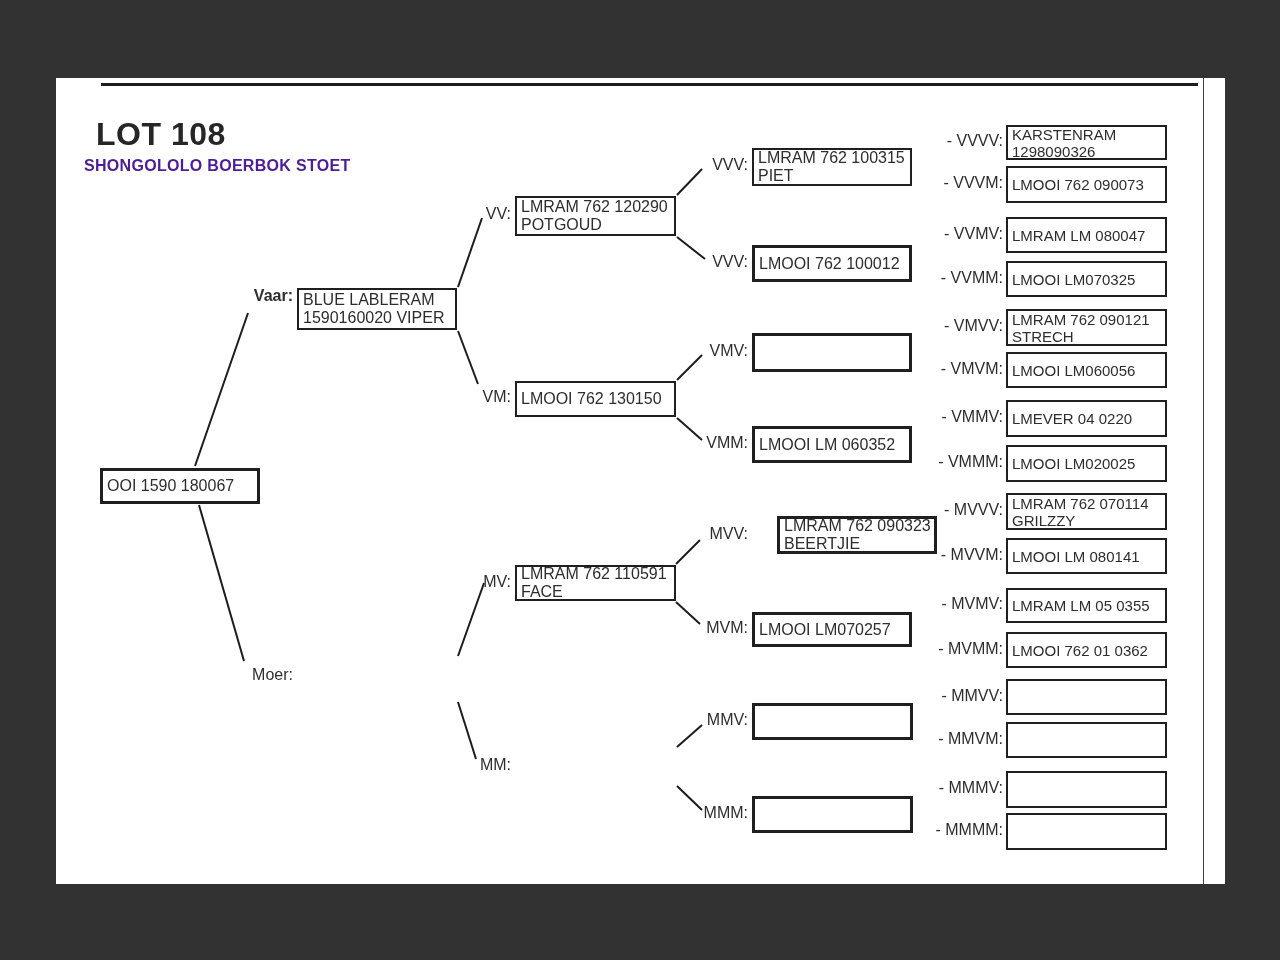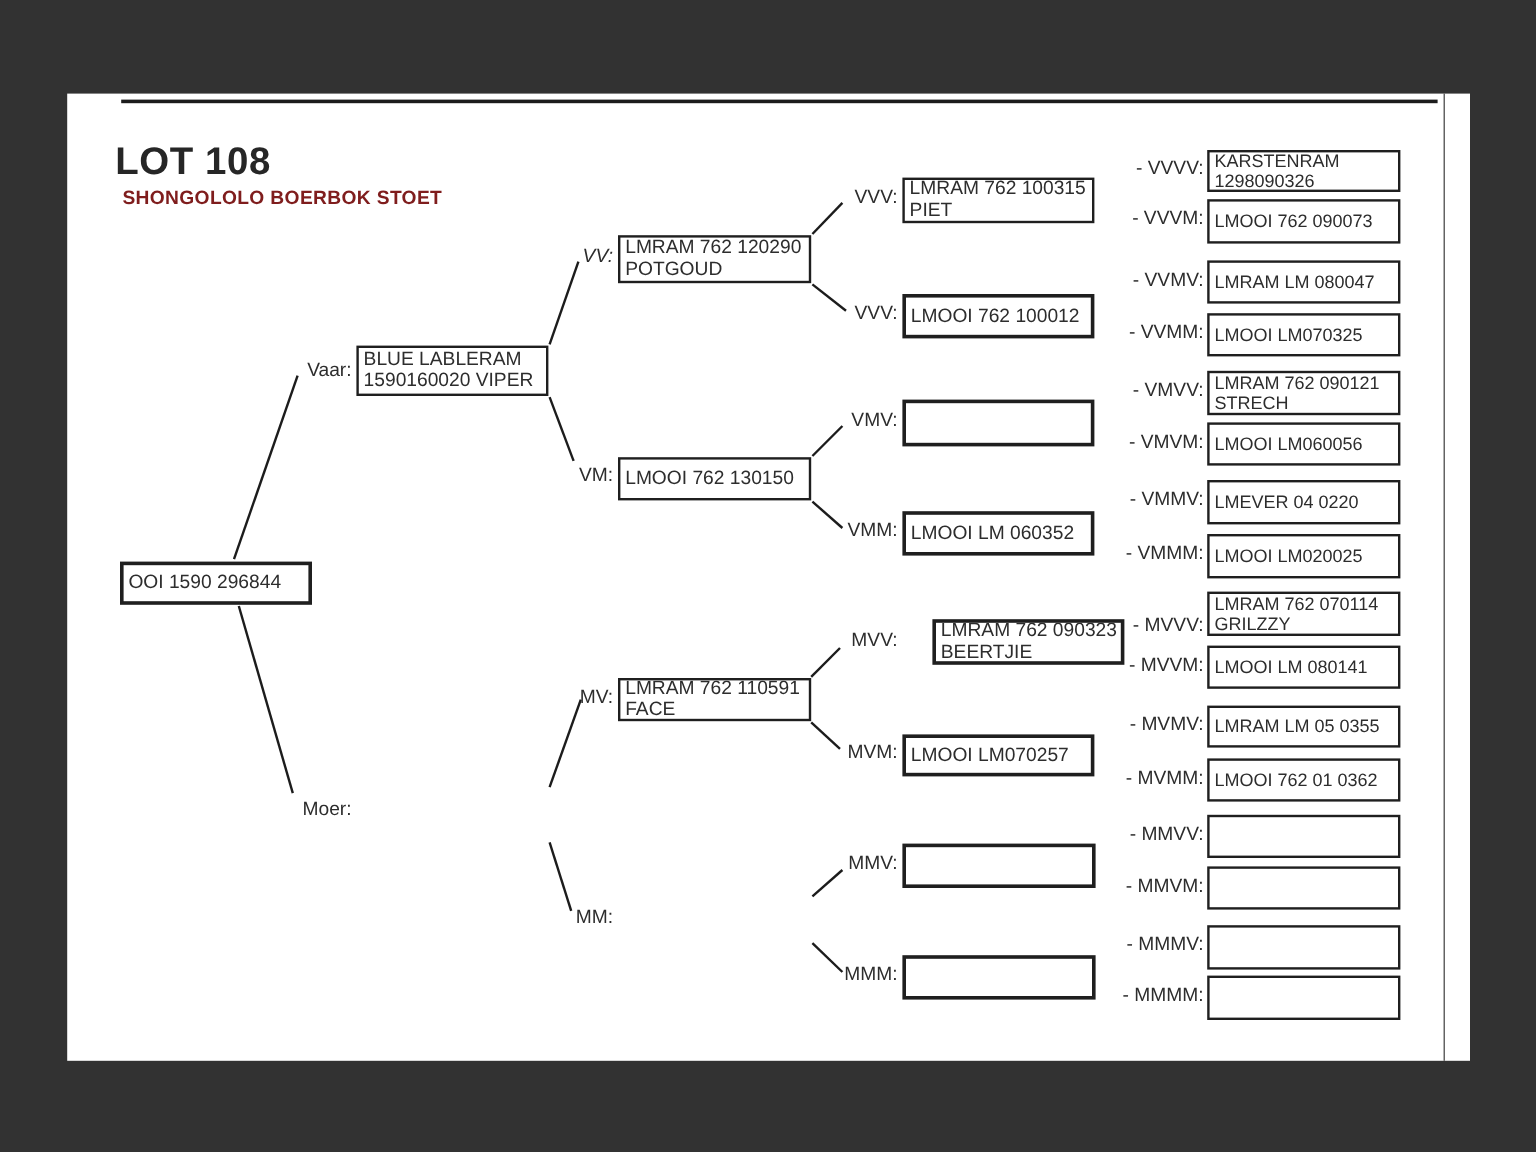--- a/index.html
+++ b/index.html
@@ -3,22 +3,22 @@
 <meta charset="utf-8">
 <style>
   html,body{margin:0;padding:0;}
   .stage{position:relative;width:1280px;height:960px;background:#323232;
          font-family:"Liberation Sans", sans-serif;overflow:hidden;}
   .page{position:absolute;left:56px;top:78px;width:1169px;height:806px;background:#ffffff;}
   .rule-top{position:absolute;left:45px;top:5px;width:1097px;height:3px;background:#1c1c1c;}
   .vline{position:absolute;left:1147px;top:0;width:1px;height:806px;background:#3d3d3d;}
   .title{position:absolute;left:40px;top:38px;font-size:32px;font-weight:bold;
          letter-spacing:.5px;color:#262626;}
-  .subtitle{position:absolute;left:46px;top:79px;font-size:16px;font-weight:bold;
-         letter-spacing:.3px;color:#7f1d1d;}
+  .subtitle{position:absolute;left:28px;top:79px;font-size:16px;font-weight:bold;
+         letter-spacing:.3px;color:#4c1d95;}
   .bx{position:absolute;box-sizing:border-box;border:2px solid #1f1f1f;display:flex;
       flex-direction:column;justify-content:center;padding:0 3px 0 4px;font-size:16px;
       line-height:18px;color:#2d2d2d;white-space:nowrap;overflow:hidden;background:#fff;}
   .bx.b3{border-width:3px;}
   .bx.rt{font-size:15px;line-height:17px;}
   .lb{position:absolute;font-size:16px;color:#2d2d2d;text-align:right;white-space:nowrap;}
   .connectors{position:absolute;left:0;top:0;}
   .connectors line{stroke:#1c1c1c;stroke-width:2;}
 </style>
 </head>
@@ -43,53 +43,53 @@
       <line x1="621" y1="302" x2="646" y2="277"></line>
       <line x1="621" y1="340" x2="646" y2="362"></line>
       <line x1="402" y1="578" x2="428" y2="505"></line>
       <line x1="402" y1="624" x2="420" y2="681"></line>
       <line x1="620" y1="486" x2="644" y2="462"></line>
       <line x1="620" y1="524" x2="644" y2="546"></line>
       <line x1="621" y1="669" x2="646" y2="647"></line>
       <line x1="621" y1="708" x2="646" y2="732"></line>
     </svg>
 
-    <div class="lb" style="left:177px;top:222px;width:60px;">Vaar:</div>
+    <div class="lb" style="left:177px;top:209px;width:60px;font-weight:bold;">Vaar:</div>
     <div class="lb" style="left:177px;top:588px;width:60px;">Moer:</div>
-    <div class="lb" style="left:405px;top:127px;width:50px;font-style:italic;">VV:</div>
+    <div class="lb" style="left:405px;top:127px;width:50px;">VV:</div>
     <div class="lb" style="left:405px;top:310px;width:50px;">VM:</div>
     <div class="lb" style="left:405px;top:495px;width:50px;">MV:</div>
     <div class="lb" style="left:405px;top:678px;width:50px;">MM:</div>
     <div class="lb" style="left:632px;top:78px;width:60px;">VVV:</div>
     <div class="lb" style="left:632px;top:175px;width:60px;">VVV:</div>
     <div class="lb" style="left:632px;top:264px;width:60px;">VMV:</div>
     <div class="lb" style="left:632px;top:356px;width:60px;">VMM:</div>
     <div class="lb" style="left:632px;top:447px;width:60px;">MVV:</div>
     <div class="lb" style="left:632px;top:541px;width:60px;">MVM:</div>
     <div class="lb" style="left:632px;top:633px;width:60px;">MMV:</div>
     <div class="lb" style="left:632px;top:726px;width:60px;">MMM:</div>
     <div class="lb" style="left:855px;top:54px;width:92px;">- VVVV:</div>
     <div class="lb" style="left:855px;top:96px;width:92px;">- VVVM:</div>
     <div class="lb" style="left:855px;top:147px;width:92px;">- VVMV:</div>
     <div class="lb" style="left:855px;top:191px;width:92px;">- VVMM:</div>
     <div class="lb" style="left:855px;top:239px;width:92px;">- VMVV:</div>
     <div class="lb" style="left:855px;top:282px;width:92px;">- VMVM:</div>
     <div class="lb" style="left:855px;top:330px;width:92px;">- VMMV:</div>
     <div class="lb" style="left:855px;top:375px;width:92px;">- VMMM:</div>
-    <div class="lb" style="left:855px;top:423px;width:92px;margin-top:12px;">- MVVV:</div>
+    <div class="lb" style="left:855px;top:423px;width:92px;">- MVVV:</div>
     <div class="lb" style="left:855px;top:468px;width:92px;">- MVVM:</div>
     <div class="lb" style="left:855px;top:517px;width:92px;">- MVMV:</div>
     <div class="lb" style="left:855px;top:562px;width:92px;">- MVMM:</div>
     <div class="lb" style="left:855px;top:609px;width:92px;">- MMVV:</div>
     <div class="lb" style="left:855px;top:652px;width:92px;">- MMVM:</div>
     <div class="lb" style="left:855px;top:701px;width:92px;">- MMMV:</div>
     <div class="lb" style="left:855px;top:743px;width:92px;">- MMMM:</div>
 
     <div class="bx b3" style="left:44px;top:390px;width:160px;height:36px;">
-      <span>OOI 1590 296844</span>
+      <span>OOI 1590 180067</span>
         <span></span>
     </div>
     <div class="bx" style="left:241px;top:210px;width:160px;height:42px;">
       <span>BLUE LABLERAM</span>
         <span>1590160020 VIPER</span>
     </div>
     <div class="bx" style="left:459px;top:118px;width:161px;height:40px;">
       <span>LMRAM 762 120290</span>
         <span>POTGOUD</span>
     </div>

